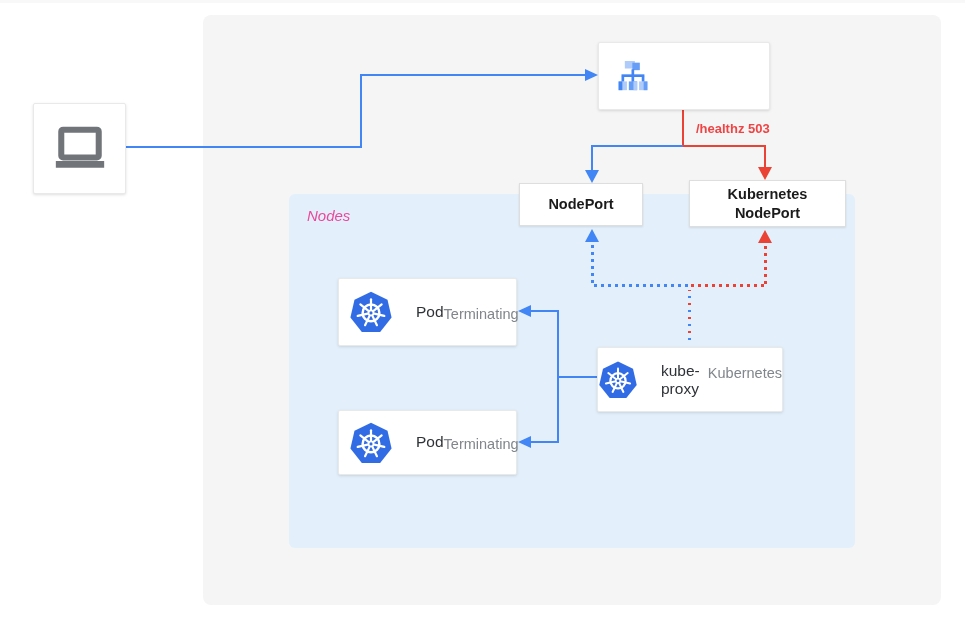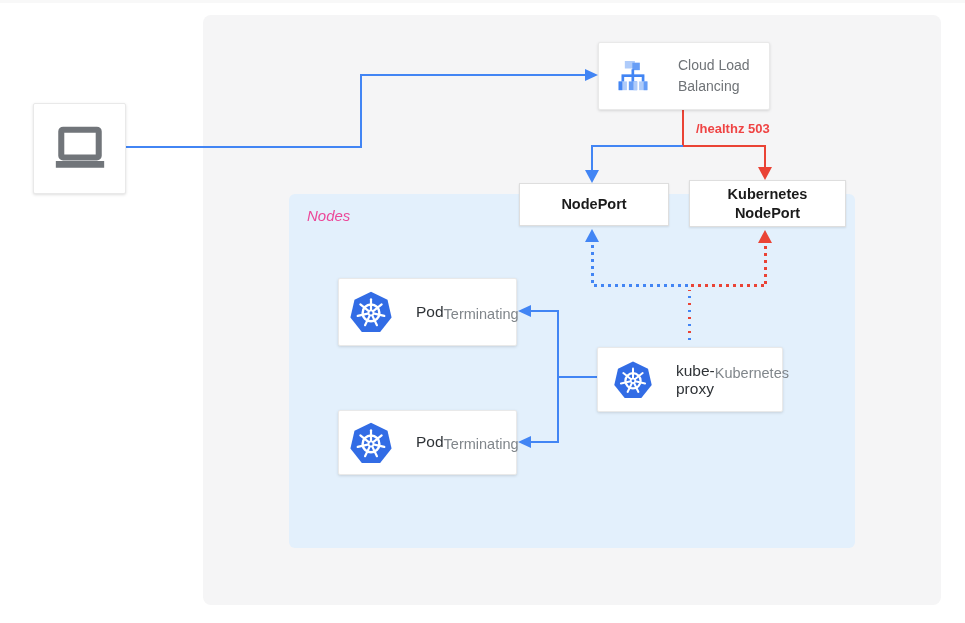--- a/index.html
+++ b/index.html
@@ -15,28 +15,28 @@
 
   .card {
     background:#fff; border:1px solid #e9e9e9; border-radius:2px;
     box-shadow:0 1px 3px rgba(0,0,0,.13); box-sizing:border-box;
     display:flex; align-items:center;
   }
   .laptop-card { left:33px; top:103px; width:93px; height:91px; justify-content:center; }
   .clb-card { left:598px; top:42px; width:172px; height:68px; padding-left:15px; }
   .pod1-card { left:338px; top:278px; width:179px; height:68px; padding-left:10px; }
   .pod2-card { left:338px; top:410px; width:179px; height:65px; padding-left:10px; }
-  .kp-card   { left:597px; top:347px; width:186px; height:65px; padding-left:15px; }
+  .kp-card   { left:597px; top:347px; width:186px; height:65px; }
 
   .portbox {
     background:#fff; border:1px solid #dedede; box-shadow:0 1px 2px rgba(0,0,0,.10);
     box-sizing:border-box; display:flex; align-items:center; justify-content:center;
     text-align:center; font-weight:bold; font-size:14.5px; color:#1b1b1b; line-height:1.3;
   }
-  .nodeport-box { left:519px; top:183px; width:150px; height:43px; }
+  .nodeport-box { left:519px; top:183px; width:124px; height:43px; }
   .healthcheck-box { left:689px; top:180px; width:157px; height:47px; padding:2px 18px; }
 
   .txt { display:flex; flex-direction:row; margin-left:23px; }
   .t1 { font-size:15.5px; color:#2f3337; }
   .t2 { font-size:14.5px; color:#80868b; margin-top:3px; }
   .clb-label { font-size:14px; color:#6f7377; line-height:1.5; width:92px; margin-left:24px; }
   .healthz { left:696px; top:121px; font-size:13px; font-weight:bold; color:#ef4444; }
 
   
   .hl { height:2px; } .vl { width:2px; }
@@ -134,21 +134,20 @@
       <rect x="9" y="25" width="3.2" height="6" fill="#4285f4"></rect>
       <rect x="21" y="25" width="3.2" height="6" fill="#4285f4"></rect>
       <rect x="33.3" y="25" width="3.2" height="6" fill="#4285f4"></rect>
       <rect x="5.5" y="30.5" width="10" height="10.5" fill="#aecbfa"></rect>
       <rect x="5.5" y="30.5" width="4.5" height="10.5" fill="#4285f4"></rect>
       <rect x="17.8" y="30.5" width="10" height="10.5" fill="#669df6"></rect>
       <rect x="23.3" y="30.5" width="4.5" height="10.5" fill="#aecbfa"></rect>
       <rect x="30.1" y="30.5" width="10" height="10.5" fill="#aecbfa"></rect>
       <rect x="35.6" y="30.5" width="4.5" height="10.5" fill="#669df6"></rect>
     </svg>
-    <div class="clb-label">Cloud Load Balancing</div>
   </div>
 
   <div class="abs portbox nodeport-box">NodePort</div>
 
   <div class="abs portbox healthcheck-box">Kubernetes NodePort</div>
 
   <div class="abs card pod1-card">
     <svg class="icon-44" viewBox="0 0 100 100">
       <polygon points="50,4 87.5,22 96.8,62.7 70.8,95.3 29.2,95.3 3.2,62.7 12.5,22" fill="#326ce5"></polygon>
       <g stroke="#fff" stroke-width="5" stroke-linecap="round">

